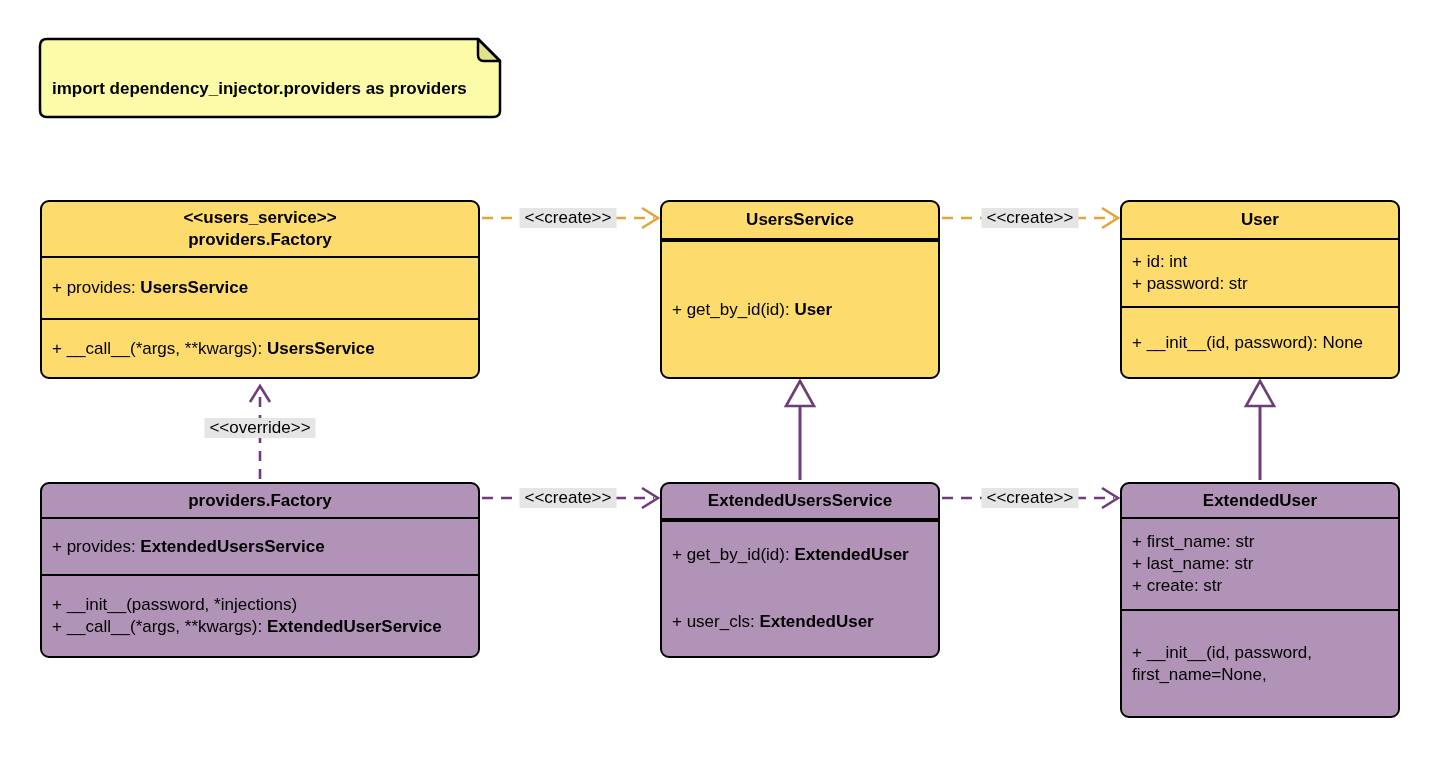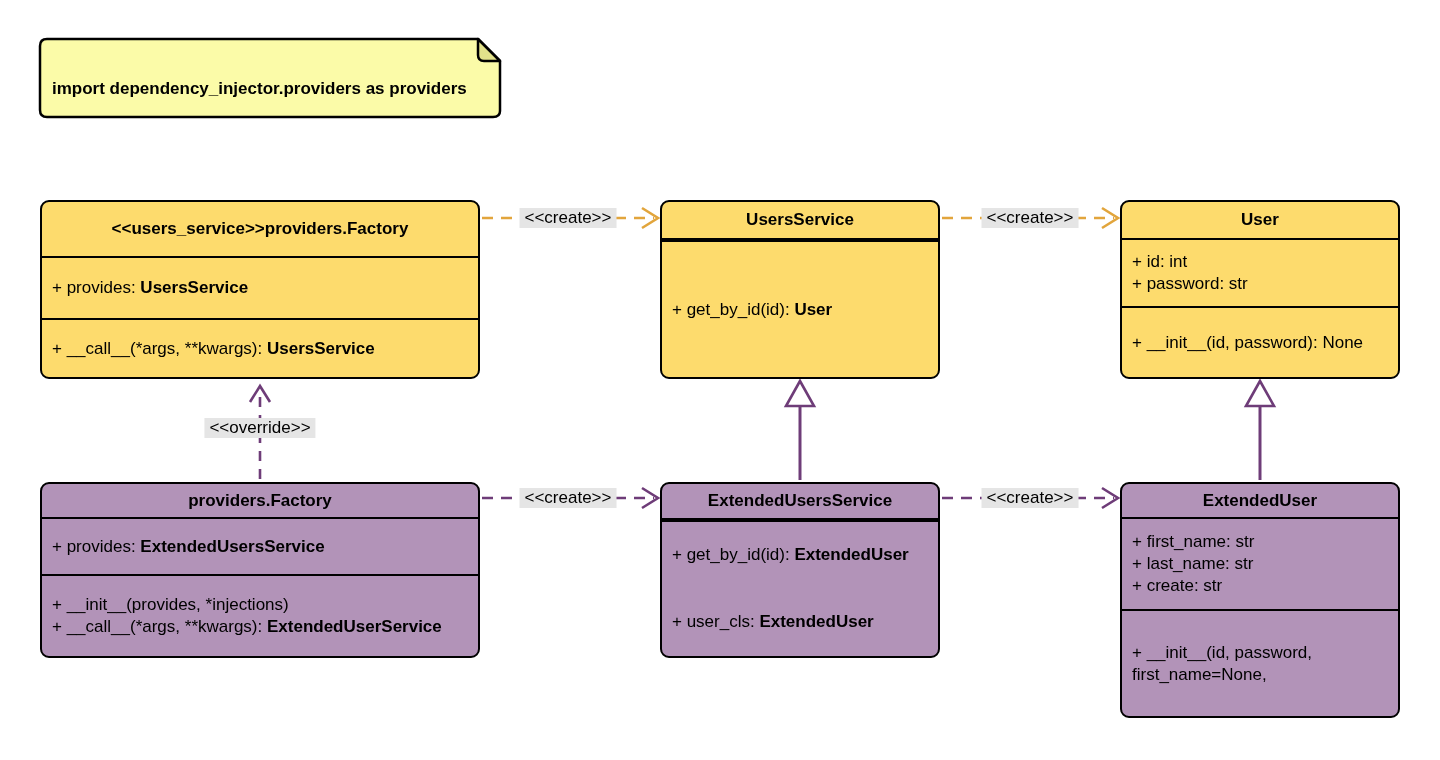--- a/index.html
+++ b/index.html
@@ -9,21 +9,21 @@
   }
   *{box-sizing:border-box;}
   #connector-layer{position:absolute;left:0;top:0;width:1440px;height:760px;pointer-events:none;}
   .uml-class{
     position:absolute;display:flex;flex-direction:column;
     border:2px solid #000;border-radius:9px;font-size:17px;z-index:2;
   }
   .yellow{background:#FDDB6D;}
   .purple{background:#B293B8;}
   .uml-title{
-    display:flex;flex-direction:row;align-items:center;justify-content:center;
+    display:flex;flex-direction:column;align-items:center;justify-content:center;
     font-weight:bold;border-bottom:2px solid #000;line-height:22px;flex:0 0 auto;
   }
   .uml-section{
     display:flex;flex-direction:column;justify-content:center;
     padding:2px 10px;flex:0 0 auto;
   }
   .uml-section.methods{border-top:2px solid #000;flex:1 1 auto;}
   .member{line-height:22px;white-space:nowrap;}
   .member b{font-weight:bold;}
   .note-text{
@@ -119,21 +119,21 @@
 </div>
 
 <div class="uml-class purple" style="left:40px;top:482px;width:440px;height:176px">
   <div class="uml-title" style="height:35px">
     <div>providers.Factory</div>
   </div>
   <div class="uml-section attrs" style="height:55px">
     <div class="member"><span>+ provides: </span><b>ExtendedUsersService</b></div>
   </div>
   <div class="uml-section methods">
-    <div class="member"><span>+ __init__(provides, *injections)</span><b></b></div>
+    <div class="member"><span>+ __init__(password, *injections)</span><b></b></div>
     <div class="member"><span>+ __call__(*args, **kwargs): </span><b>ExtendedUserService</b></div>
   </div>
 </div>
 
 <div class="uml-class purple" style="left:660px;top:482px;width:280px;height:176px">
   <div class="uml-title" style="height:36px">
     <div>ExtendedUsersService</div>
   </div>
   <div class="uml-section methods">
     <div class="member"><span>+ get_by_id(id): </span><b>ExtendedUser</b></div>

